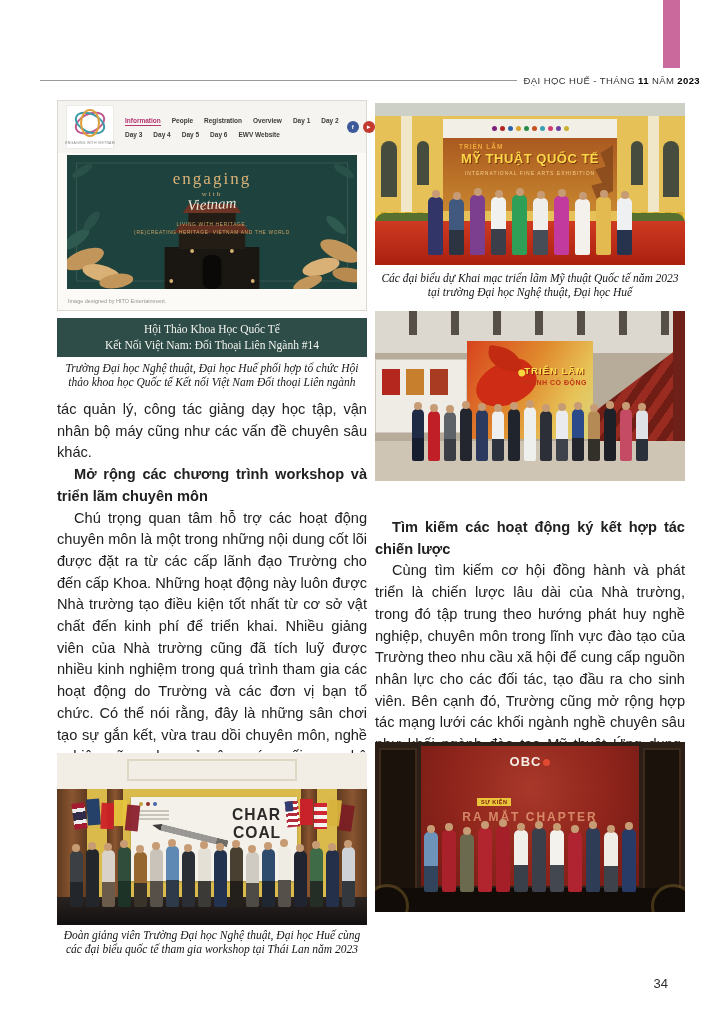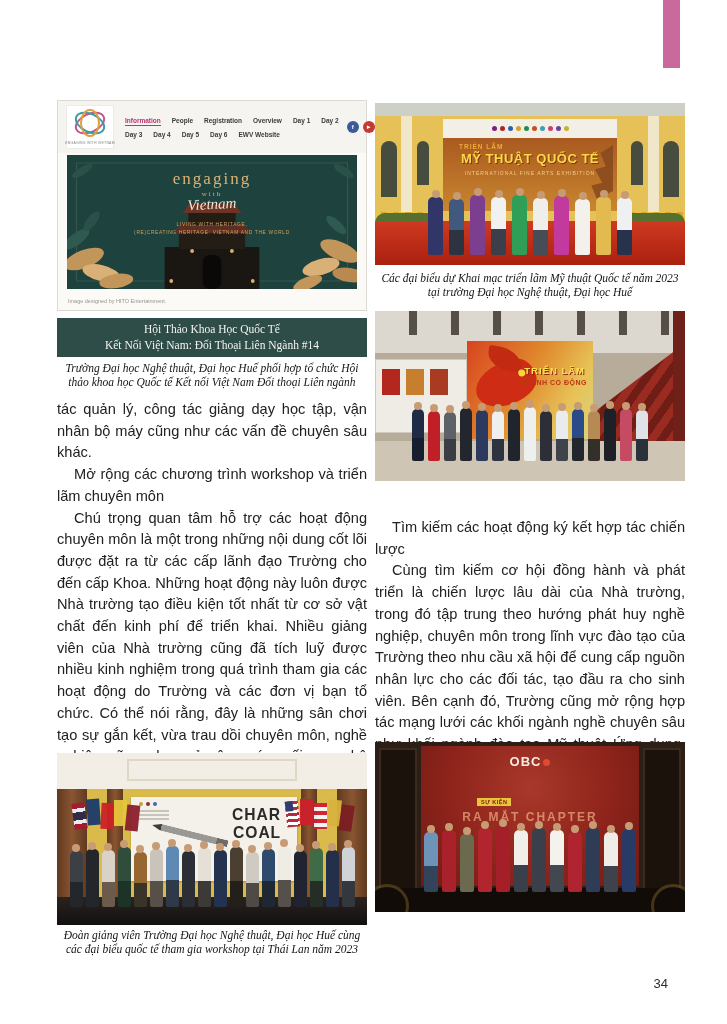--- a/index.html
+++ b/index.html
@@ -46,21 +46,21 @@
   .cap-conference{left:57px;top:362px;width:310px}
   .cap-finearts{left:375px;top:272px;width:310px}
   .cap-propaganda{left:375px;top:486px;width:310px}
   .cap-workshop{left:57px;top:929px;width:310px}
   .cap-obc{left:375px;top:916px;width:310px}
 
   
   .body-copy{position:absolute;width:310px;font-size:14.6px;line-height:21.7px;color:#212121;text-align:justify}
   .body-copy p{text-indent:17px}
   .body-copy p.noind{text-indent:0}
-  .body-copy p.bold{font-weight:400}
+  .body-copy p.bold{font-weight:700}
   .copy-left{left:57px;top:399px}
   .copy-right{left:375px;top:517px}
 
   
   .photo{position:absolute;overflow:hidden}
   .crowd{position:absolute;left:0;right:0;display:flex;align-items:flex-end;justify-content:center;gap:3px}
   .p{position:relative;width:13px;border-radius:5px 5px 2px 2px;flex:0 0 auto;
      background:linear-gradient(to bottom,var(--s) 0 56%,var(--p,var(--s)) 56% 100%)}
   .p::before{content:"";position:absolute;top:-7px;left:50%;margin-left:-4px;width:8px;height:8px;border-radius:50%;background:#c79c74}
 
@@ -135,20 +135,24 @@
   .ob-crowd{bottom:20px;gap:4px}
   .ob-crowd .p{width:14px}
 </style>
 </head>
 <body>
 
 <div class="page">
 
   <div class="accent-bar"></div>
 
+  <div class="masthead">
+    <span class="rule"></span>
+    <span><span>ĐẠI HỌC HUẾ - THÁNG </span><b>11</b><span> NĂM </span><b>2023</b></span>
+  </div>
 
   <div class="site-card">
     <div class="site-header">
       <div class="site-logo">
         <svg width="40" height="32" viewBox="0 0 40 32">
           <ellipse cx="20" cy="14" rx="15" ry="9" fill="none" stroke="#c2578d" stroke-width="2" transform="rotate(-25 20 14)"></ellipse>
           <ellipse cx="20" cy="14" rx="15" ry="9" fill="none" stroke="#3d9aa8" stroke-width="2" transform="rotate(25 20 14)"></ellipse>
           <ellipse cx="20" cy="14" rx="9" ry="13" fill="none" stroke="#dd9f3c" stroke-width="2"></ellipse>
         </svg>
         <span class="logo-label">ENGAGING WITH VIETNAM</span>

